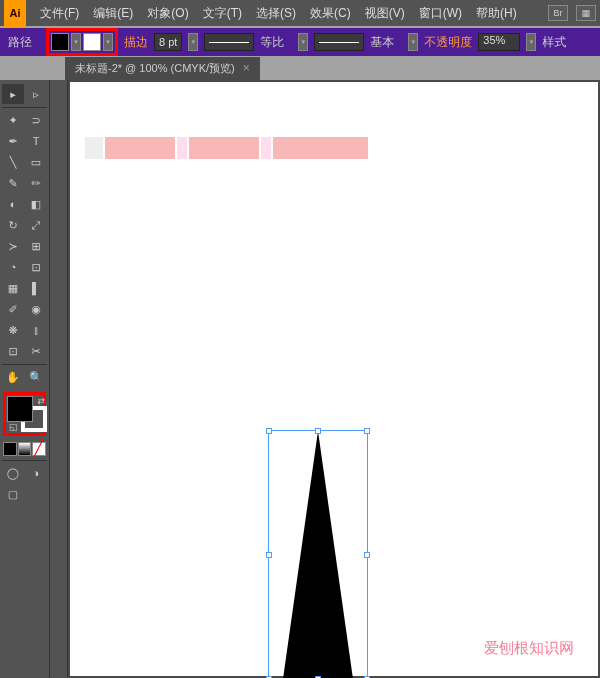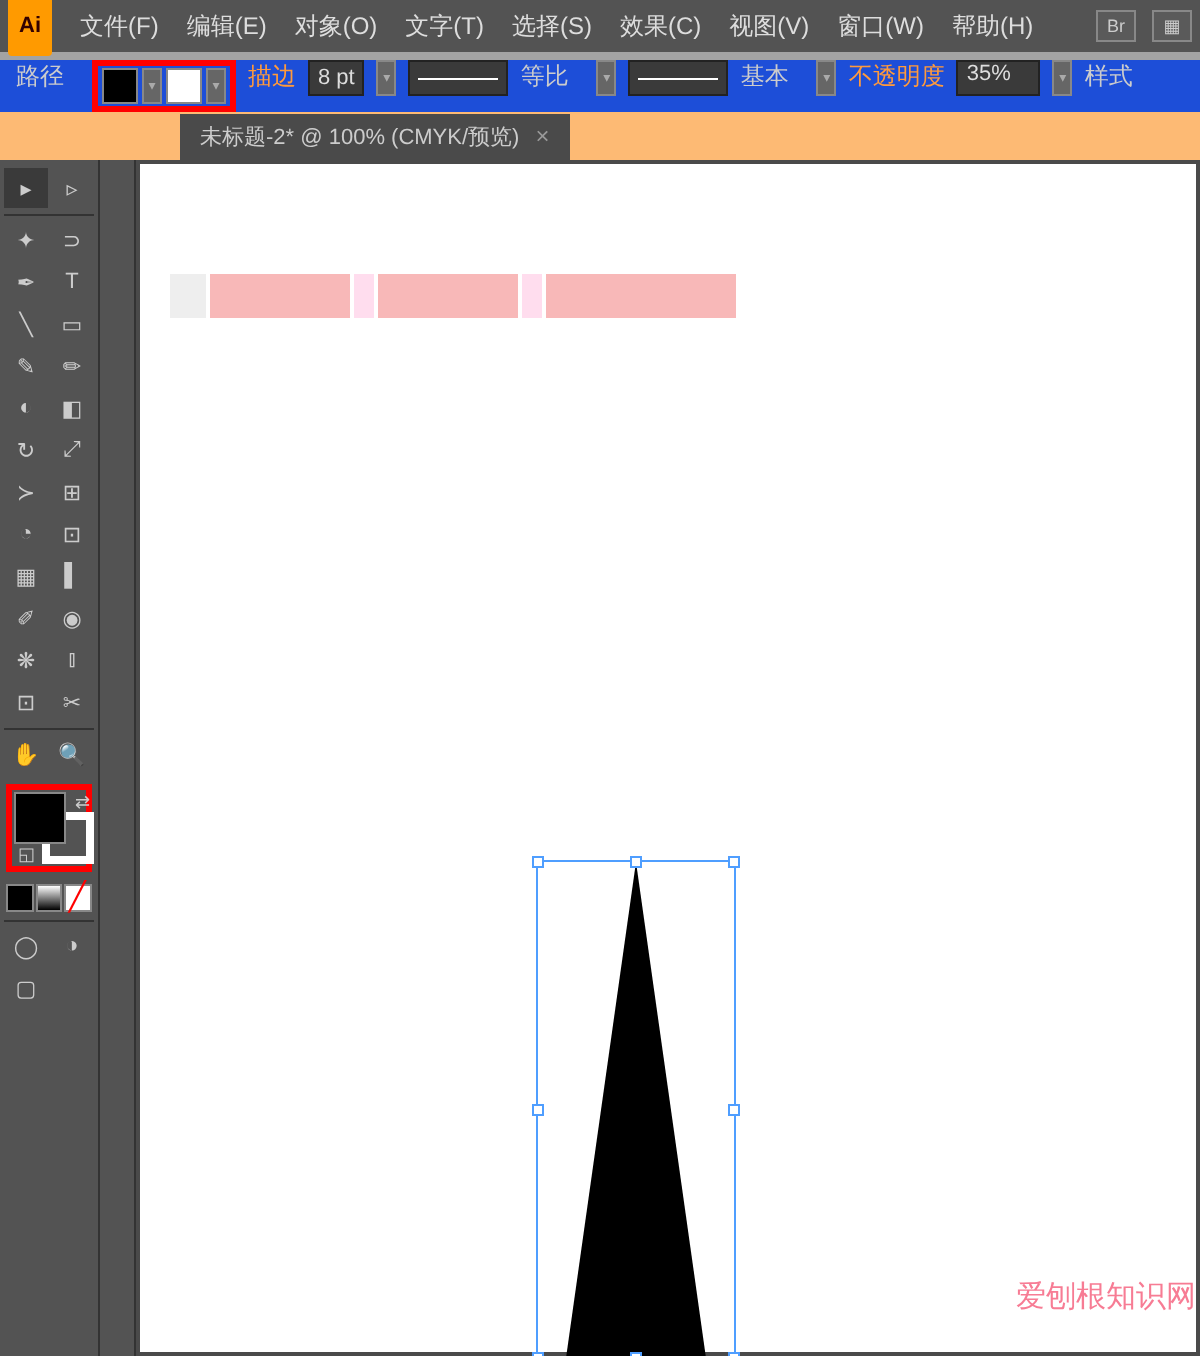--- a/index.html
+++ b/index.html
@@ -4,34 +4,34 @@
   <style>
     * { margin: 0; padding: 0; box-sizing: border-box; font-family: "Microsoft YaHei", sans-serif; }
     body { width: 600px; height: 678px; background: #4a4a4a; overflow: hidden; position: relative; }
     
     .menubar { height: 26px; background: #535353; display: flex; align-items: center; padding: 0 4px; gap: 2px; }
     .app-icon { width: 22px; height: 30px; background: #ff9a00; color: #330000; font-weight: bold; font-size: 11px; display: flex; align-items: center; justify-content: center; border-radius: 2px; margin-right: 6px; }
     .menu-item { color: #ddd; font-size: 12px; padding: 3px 6px; cursor: pointer; }
     .menu-right { margin-left: auto; display: flex; gap: 8px; align-items: center; }
     .menu-icon-btn { width: 20px; height: 16px; border: 1px solid #888; background: #5a5a5a; display: flex; align-items: center; justify-content: center; color: #ccc; font-size: 9px; }
     
-    .control-bar { height: 30px; background: #1d4ed8; display: flex; padding: 0 8px; gap: 6px; border-top: 4px solid #a3a3a3; }
+    .control-bar { height: 30px; background: #4c1d95; display: flex; align-items: center; padding: 0 8px; gap: 6px; border-top: 2px solid #a3a3a3; }
     .cb-label { color: #ccc; font-size: 12px; margin-right: 8px; }
     .color-swatch-group { display: flex; gap: 2px; align-items: center; border: 3px solid #ff0000; padding: 2px; }
     .color-swatch { width: 18px; height: 18px; border: 1px solid #888; }
     .swatch-black { background: #000; }
     .swatch-white { background: #fff; }
     .dropdown-arrow { width: 10px; height: 18px; background: #666; border: 1px solid #888; display: flex; align-items: center; justify-content: center; color: #aaa; font-size: 7px; }
     .cb-orange { color: #ff9a3c; font-size: 12px; }
     .cb-input { width: 42px; height: 18px; background: #3a3a3a; border: 1px solid #222; color: #ddd; font-size: 11px; padding: 0 4px; }
     .cb-dropdown { height: 18px; background: #3a3a3a; border: 1px solid #222; color: #ddd; font-size: 11px; padding: 0 4px; display: flex; align-items: center; }
     .cb-line-preview { width: 50px; height: 18px; background: #3a3a3a; border: 1px solid #222; display: flex; align-items: center; justify-content: center; }
     .cb-line-preview::before { content: ''; width: 40px; height: 1px; background: #fff; }
     
-    .tab-bar { height: 24px; background: #fdba74; display: flex; align-items: center; padding-left: 90px; }
+    .tab-bar { height: 24px; background: #a3a3a3; display: flex; align-items: center; padding-left: 65px; }
     .doc-tab { background: #4a4a4a; color: #ccc; font-size: 11px; padding: 4px 10px; display: flex; align-items: center; gap: 8px; }
     .tab-close { color: #999; font-size: 12px; cursor: pointer; }
     
     .main-area { display: flex; height: calc(100% - 80px); }
     
     .toolbox { width: 50px; background: #535353; display: flex; flex-direction: column; padding: 4px 2px; gap: 0; border-right: 1px solid #333; }
     .tool-row { display: flex; gap: 1px; margin-bottom: 1px; }
     .tool-btn { width: 22px; height: 20px; background: #535353; display: flex; align-items: center; justify-content: center; color: #ccc; font-size: 11px; cursor: pointer; }
     .tool-btn.active { background: #3a3a3a; }
     .tool-divider { height: 1px; background: #333; margin: 2px 0; }
@@ -54,21 +54,21 @@
     .redact-bar { position: absolute; top: 55px; left: 15px; width: 285px; height: 22px; display: flex; gap: 2px; }
     .redact-seg { background: #f8b8b8; height: 100%; }
     
     .triangle-sel { position: absolute; left: 198px; top: 348px; width: 100px; height: 250px; border: 1px solid #4f9eff; }
     .triangle { position: absolute; left: 50%; top: 0; transform: translateX(-50%); width: 0; height: 0; border-left: 35px solid transparent; border-right: 35px solid transparent; border-bottom: 248px solid #000; }
     .sel-handle { position: absolute; width: 6px; height: 6px; background: #fff; border: 1px solid #4f9eff; }
     .sh-tl { top: -3px; left: -3px; } .sh-tm { top: -3px; left: calc(50% - 3px); } .sh-tr { top: -3px; right: -3px; }
     .sh-ml { top: calc(50% - 3px); left: -3px; } .sh-mr { top: calc(50% - 3px); right: -3px; }
     .sh-bl { bottom: -3px; left: -3px; } .sh-bm { bottom: -3px; left: calc(50% - 3px); } .sh-br { bottom: -3px; right: -3px; }
     
-    .watermark { position: absolute; right: 0; bottom: 18px; color: #f77c94; font-size: 15px; font-weight: 500; }
+    .watermark { position: absolute; right: 24px; bottom: 18px; color: #f77c94; font-size: 15px; font-weight: 500; }
   </style>
 </head>
 <body>
 
 <div class="menubar">
   <div class="app-icon">Ai</div>
   <div class="menu-item">文件(F)</div>
   <div class="menu-item">编辑(E)</div>
   <div class="menu-item">对象(O)</div>
   <div class="menu-item">文字(T)</div>

